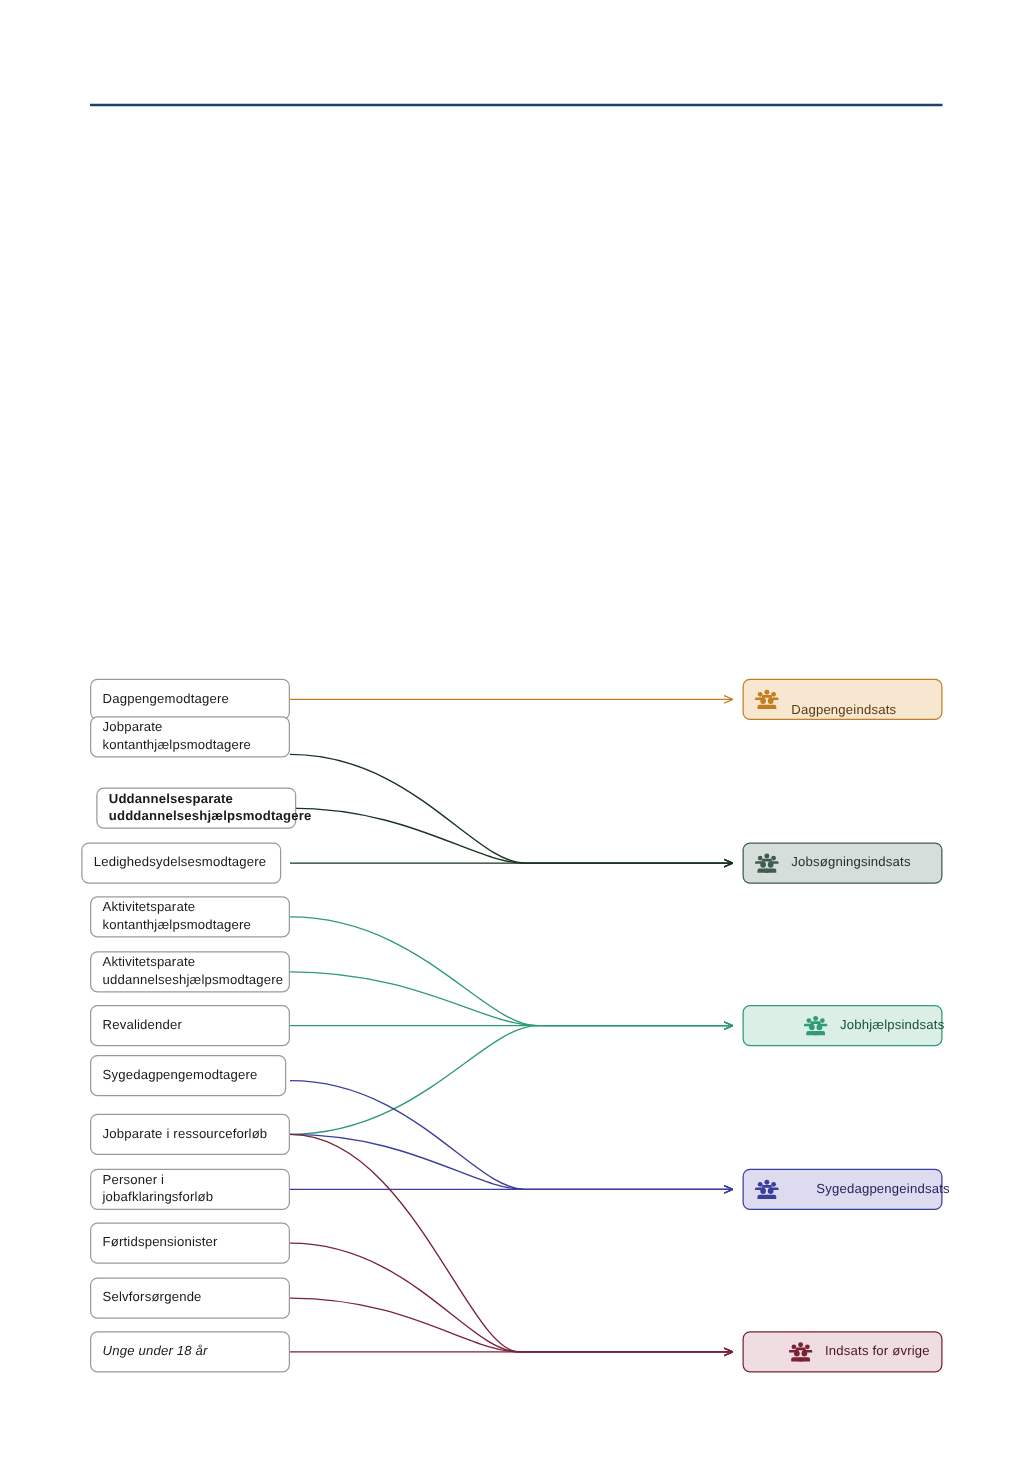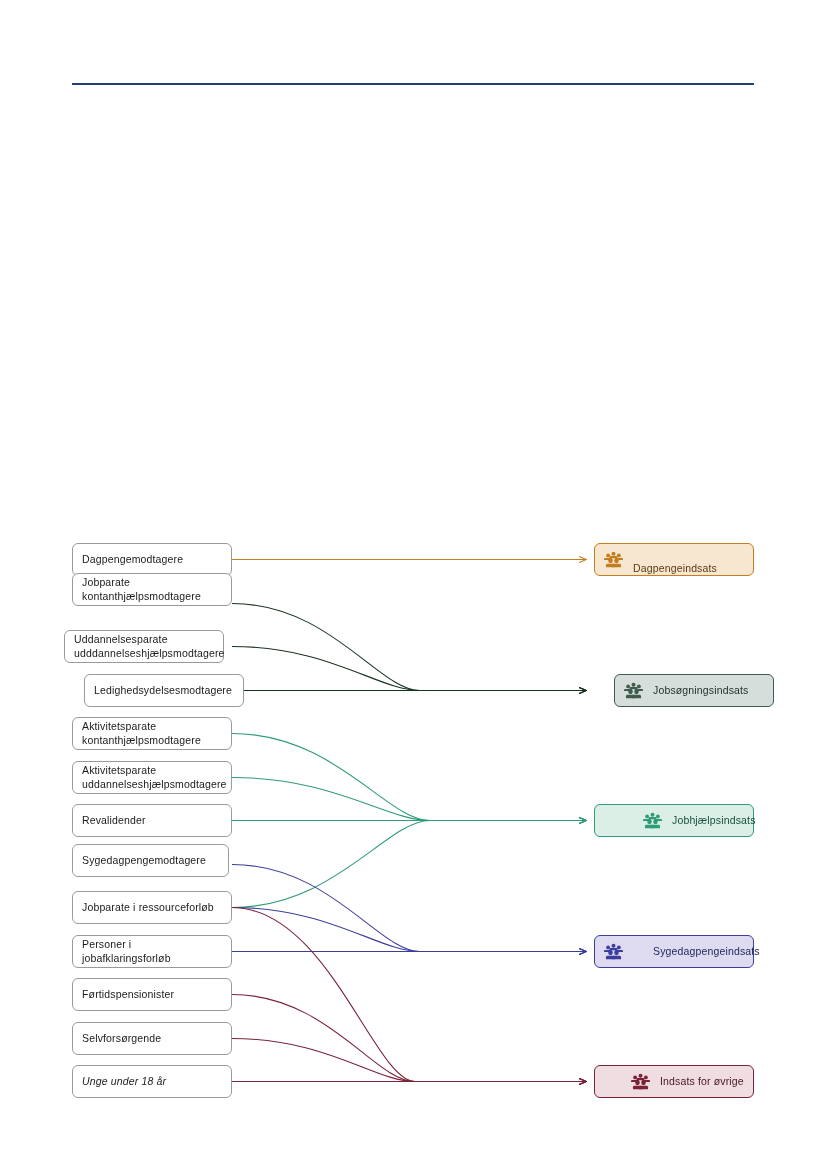--- a/index.html
+++ b/index.html
@@ -109,25 +109,25 @@
     </svg>
 
   <div id="source-nodes">
       <div class="node src" id="n-dagpengemodtagere" style="top: 543px; left: 72px; width: 160px; height: 33px;">
         <span class="label">Dagpengemodtagere</span>
       </div>
       <div class="node src" id="n-jobparate-kontanthjaelpsmodtagere" style="top: 573px; left: 72px; width: 160px; height: 33px;">
         <span class="label">Jobparate
 kontanthjælpsmodtagere</span>
       </div>
-      <div class="node src" id="n-uddannelsesparate-udddannelseshjaelpsmodtagere" style="top: 630px; left: 64px; width: 160px; height: 33px;">
+      <div class="node src" id="n-uddannelsesparate-udddannelseshjaelpsmodtagere" style="top: 630px; left: 77px; width: 160px; height: 33px; font-weight: bold;">
         <span class="label">Uddannelsesparate
 udddannelseshjælpsmodtagere</span>
       </div>
-      <div class="node src" id="n-ledighedsydelsesmodtagere" style="top: 674px; left: 84px; width: 160px; height: 33px;">
+      <div class="node src" id="n-ledighedsydelsesmodtagere" style="top: 674px; left: 65px; width: 160px; height: 33px;">
         <span class="label">Ledighedsydelsesmodtagere</span>
       </div>
       <div class="node src" id="n-aktivitetsparate-kontanthjaelpsmodtagere" style="top: 717px; left: 72px; width: 160px; height: 33px;">
         <span class="label">Aktivitetsparate
 kontanthjælpsmodtagere</span>
       </div>
       <div class="node src" id="n-aktivitetsparate-uddannelseshjaelpsmodtagere" style="top: 761px; left: 72px; width: 160px; height: 33px;">
         <span class="label">Aktivitetsparate
 uddannelseshjælpsmodtagere</span>
       </div>
@@ -162,21 +162,21 @@
           <circle cx="8.2" cy="12.2" r="2.9" fill="#c47d20"></circle>
           <circle cx="15.8" cy="12.2" r="2.9" fill="#c47d20"></circle>
           <path d="M8.6 6.2h6.8c1.0 0 1.7.7 1.7 1.7v1.0H6.9v-1.0c0-1.0.7-1.7 1.7-1.7z" fill="#c47d20"></path>
           <path d="M1.6 8.6h7.2c1.0 0 1.6.7 1.6 1.6v0.9H0v-0.9c0-0.9.7-1.6 1.6-1.6z" fill="#c47d20"></path>
           <path d="M15.2 8.6h7.2c1.0 0 1.6.7 1.6 1.6v0.9H13.6v-0.9c0-0.9.7-1.6 1.6-1.6z" fill="#c47d20"></path>
           <path d="M4.4 16.0h7.6c1.1 0 1.9.8 1.9 1.9v2.4H2.5v-2.4c0-1.1.8-1.9 1.9-1.9z" fill="#c47d20"></path>
           <path d="M12.0 16.0h7.6c1.1 0 1.9.8 1.9 1.9v2.4H10.1v-2.4c0-1.1.8-1.9 1.9-1.9z" fill="#c47d20"></path>
         </svg>
         <span class="label">Dagpengeindsats</span>
       </div>
-      <div class="node tgt t-dgreen" id="n-jobsoegningsindsats" style="top: 674px; left: 594px; width: 160px; height: 33px; margin-left: 20px;">
+      <div class="node tgt t-dgreen" id="n-jobsoegningsindsats" style="top: 674px; left: 594px; width: 160px; height: 33px;">
         <svg class="ico" viewBox="0 0 24 21">
           <circle cx="12" cy="3.2" r="2.5" fill="#3f5c4c"></circle>
           <circle cx="5.2" cy="5.4" r="2.4" fill="#3f5c4c"></circle>
           <circle cx="18.8" cy="5.4" r="2.4" fill="#3f5c4c"></circle>
           <circle cx="8.2" cy="12.2" r="2.9" fill="#3f5c4c"></circle>
           <circle cx="15.8" cy="12.2" r="2.9" fill="#3f5c4c"></circle>
           <path d="M8.6 6.2h6.8c1.0 0 1.7.7 1.7 1.7v1.0H6.9v-1.0c0-1.0.7-1.7 1.7-1.7z" fill="#3f5c4c"></path>
           <path d="M1.6 8.6h7.2c1.0 0 1.6.7 1.6 1.6v0.9H0v-0.9c0-0.9.7-1.6 1.6-1.6z" fill="#3f5c4c"></path>
           <path d="M15.2 8.6h7.2c1.0 0 1.6.7 1.6 1.6v0.9H13.6v-0.9c0-0.9.7-1.6 1.6-1.6z" fill="#3f5c4c"></path>
           <path d="M4.4 16.0h7.6c1.1 0 1.9.8 1.9 1.9v2.4H2.5v-2.4c0-1.1.8-1.9 1.9-1.9z" fill="#3f5c4c"></path>

